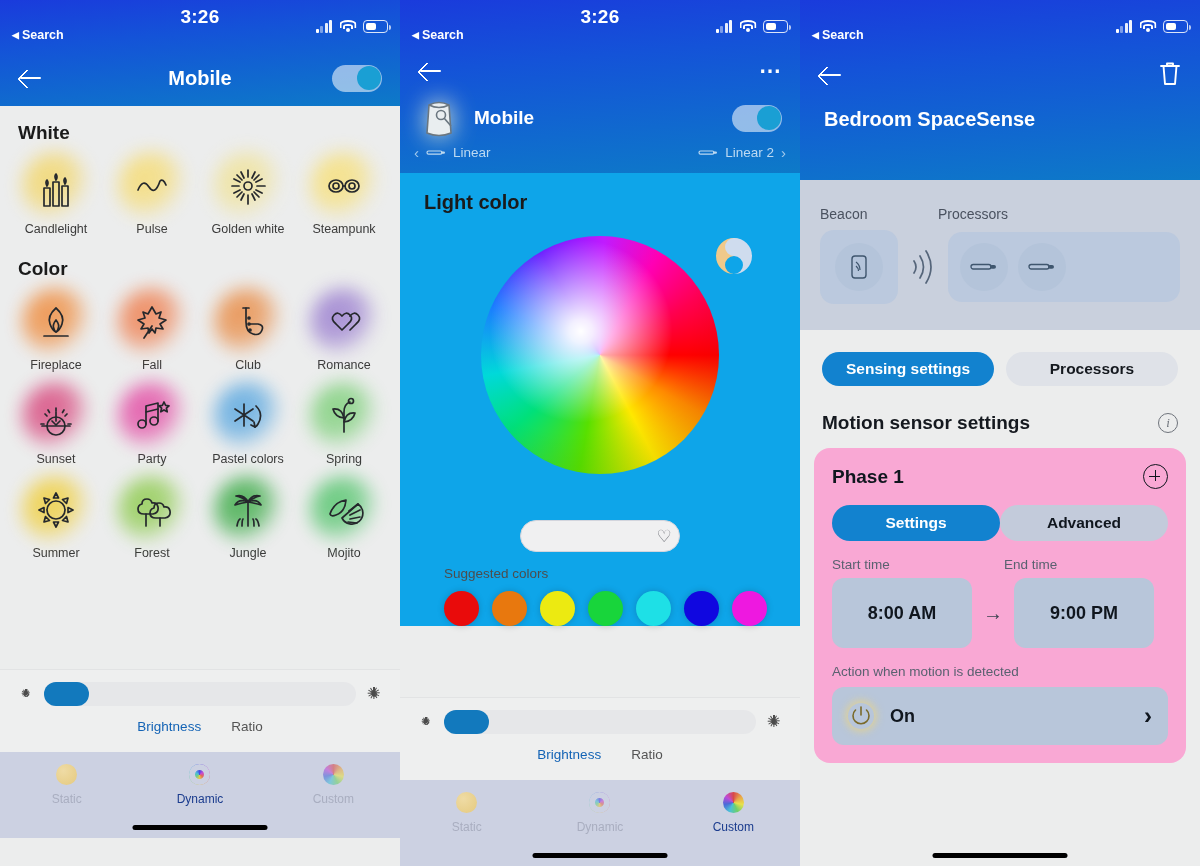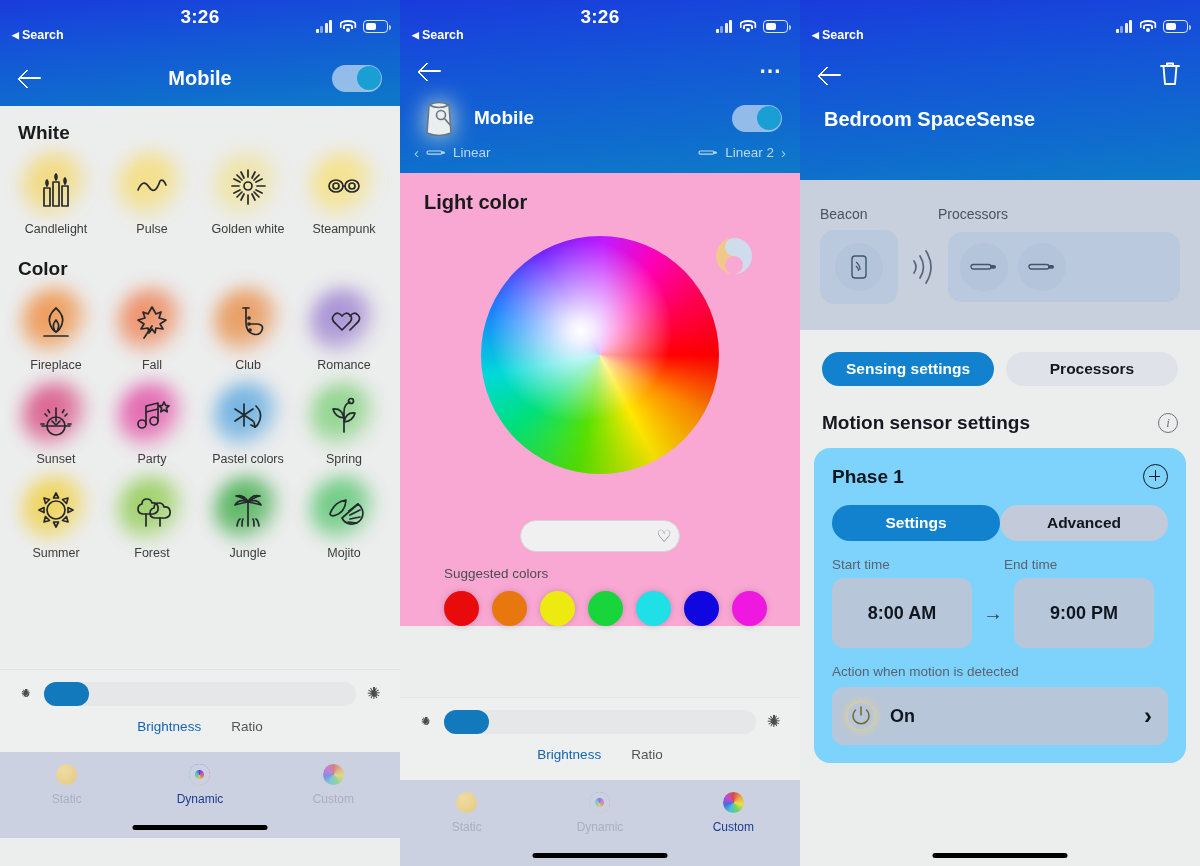--- a/index.html
+++ b/index.html
@@ -72,21 +72,21 @@
   .tab-dot { width:21px; height:21px; border-radius:50%;}
   .tab-lbl { font-size:12px;}
   .home-ind { position:absolute; left:50%; transform:translateX(-50%); bottom:8px; width:135px; height:5px; border-radius:3px; background:#000;}
 
   
   .p2-dev { display:flex; align-items:center; padding:0 18px; height:52px; gap:14px;}
   .dev-name { font-size:19px; font-weight:bold; color:#fff;}
   .linrow { display:flex; align-items:center; justify-content:space-between; padding:0 14px 12px; color:#bcd9f2; font-size:13.5px;}
   .linrow .l, .linrow .r { display:flex; align-items:center; gap:7px; cursor:pointer;}
   .chev { font-size:15px; opacity:.85;}
-  .p2-body { background:#f9a8d4; height:auto; position:relative;}
+  .p2-body { background:#0ea5e9; height:auto; position:relative;}
   .p2-title { font-size:20px; font-weight:bold; color:#1a1a1a; padding:18px 0 0 24px;}
   .wheel-wrap { position:relative; height:300px;}
   .wheel { position:absolute; left:50%; top:22px; transform:translateX(-50%); width:238px; height:238px; border-radius:50%;
      background:
        radial-gradient(circle at 42% 40%, rgba(255,255,255,1) 0%, rgba(255,255,255,.92) 6%, rgba(255,255,255,0) 46%),
        conic-gradient(from 90deg at 50% 50%, #ff0000 0deg, #ff8a00 30deg, #ffe800 62deg, #58e000 100deg, #00e07a 140deg, #00d9d9 170deg, #1b7bff 205deg, #6a1bff 240deg, #c01bff 272deg, #ff00b4 300deg, #ff0050 330deg, #ff0000 360deg);
      cursor:pointer;}
   .wheel-shade { position:absolute; inset:0; border-radius:50%; background:radial-gradient(circle at 38% 32%, rgba(255,255,255,0) 55%, rgba(0,0,0,.10) 100%);}
   .yinyang { position:absolute; right:44px; top:20px; width:44px; height:44px; cursor:pointer;}
   .cct-field { position:relative; margin:6px auto 0; width:160px; height:32px; border-radius:16px; border:1.4px solid #d3d5dd; background:#f0f0f1; cursor:pointer;}
@@ -106,21 +106,21 @@
   .rnd { width:48px; height:48px; border-radius:50%; background:#b4c4da; display:flex; align-items:center; justify-content:center;}
   .waves { width:30px; height:42px; position:relative;}
   .proc-card { flex:1; height:70px; border-radius:14px; background:#bbc9de; display:flex; align-items:center; gap:10px; padding:0 12px;}
   .seg-row { display:flex; gap:12px; padding:22px 22px 0;}
   .seg { flex:1; height:34px; border-radius:17px; display:flex; align-items:center; justify-content:center; font-size:15.5px; font-weight:bold; cursor:pointer;}
   .seg.on { background:#1282cf; color:#fff;}
   .seg.off { background:#dfe2e8; color:#15191f;}
   .motion-h { display:flex; align-items:center; padding:26px 22px 0;}
   .motion-h span { font-size:19px; font-weight:bold; color:#15191f;}
   .info-i { margin-left:auto; width:20px; height:20px; border-radius:50%; border:1.5px solid #6f747c; color:#6f747c; font-size:13px; display:flex; align-items:center; justify-content:center; font-style:italic; font-family:"Liberation Serif", serif; cursor:pointer;}
-  .phase-card { margin:14px 14px 0; background:#7dd3fc; border-radius:16px; padding:16px 18px 18px;}
+  .phase-card { margin:14px 14px 0; background:#f9a8d4; border-radius:16px; padding:16px 18px 18px;}
   .phase-top { display:flex; align-items:center;}
   .phase-top span { font-size:19px; font-weight:bold; color:#10161e;}
   .plus { margin-left:auto; width:25px; height:25px; border-radius:50%; border:1.8px solid #10161e; position:relative; cursor:pointer;}
   .plus::before{content:""; position:absolute; left:50%; top:5px; width:1.8px; height:11px; margin-left:-.9px; background:#10161e;}
   .plus::after{content:""; position:absolute; top:50%; left:5px; height:1.8px; width:11px; margin-top:-.9px; background:#10161e;}
   .seg-row2 { display:flex; padding:16px 0 0;}
   .seg2 { flex:1; height:36px; border-radius:18px; display:flex; align-items:center; justify-content:center; font-size:15.5px; font-weight:bold; cursor:pointer;}
   .seg2.on { background:#1282cf; color:#fff;}
   .seg2.off { background:#c3cbdb; color:#10161e;}
   .tlabels { display:flex; padding-top:16px; font-size:13.5px; color:#5a6170;}

